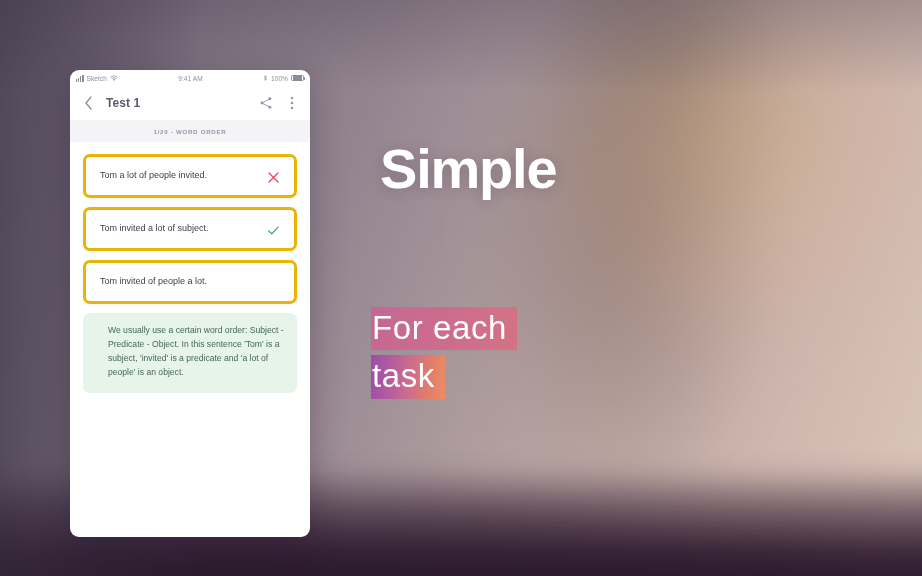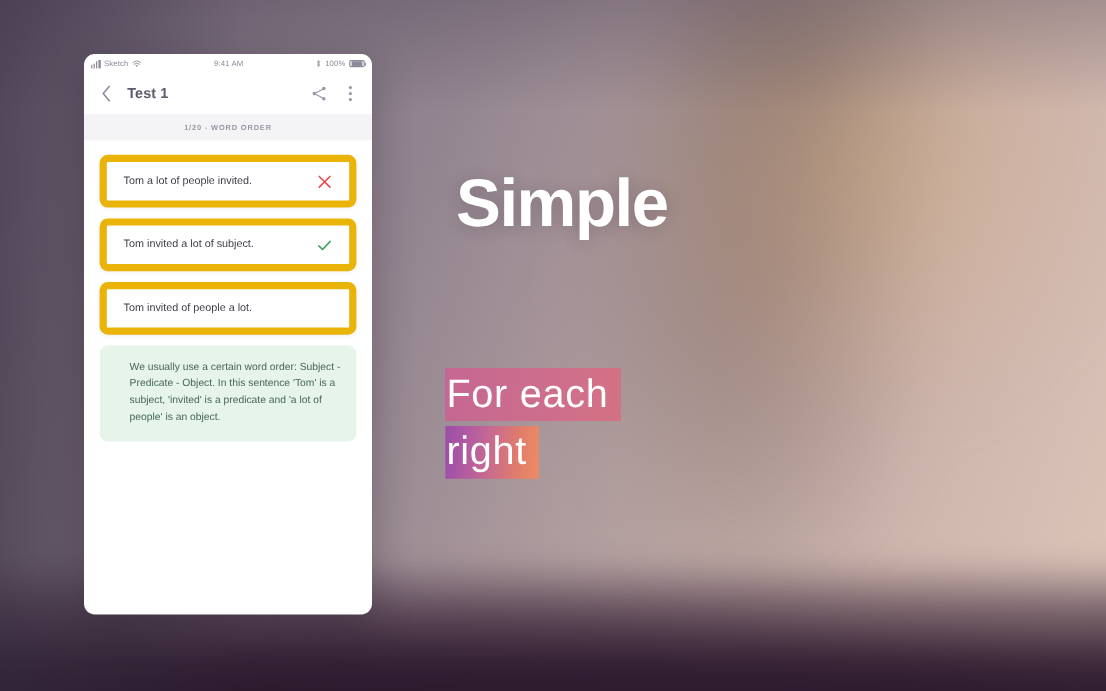--- a/index.html
+++ b/index.html
@@ -66,21 +66,21 @@
     position: absolute; inset: 0;
     background:
       linear-gradient(90deg, rgba(55,45,62,0.55) 0%, rgba(55,45,62,0) 22%),
       linear-gradient(180deg, rgba(70,58,76,0.30) 0%, rgba(70,58,76,0) 16%);
   }
 
   
   #phone {
     position: absolute;
     left: 70px;
-    top: 45px;
+    top: 70px;
     width: 240px;
     height: 467px;
     background: #ffffff;
     border-radius: 9px;
     overflow: hidden;
     box-shadow: 0 10px 34px rgba(30,18,38,0.30);
   }
 
   
   .statusbar {
@@ -162,21 +162,21 @@
     padding: 13px 14px 15px 14px;
     font-size: 9.5px;
     line-height: 1.45;
     color: #3e3c49;
     margin-bottom: 13px;
   }
 
   .option {
     position: relative;
     background: #ffffff;
-    border: 6px solid #eab308;
+    border: 3px solid #eab308;
     border-radius: 7px;
     height: 44px;
     display: flex;
     align-items: center;
     padding: 0 14px;
     margin-bottom: 9px;
     box-shadow: 0 1px 3px rgba(80,70,95,0.07);
   }
   .option-text {
     font-size: 9px;
@@ -331,16 +331,16 @@
       <div class="explanation">We usually use a certain word order: Subject - Predicate - Object. In this sentence 'Tom' is a subject, 'invited' is a predicate and 'a lot of people' is an object.</div>
     </div>
   </div>
 
   <div id="headline">
     <span class="hl-line">Simple</span>
   </div>
 
   <div id="subhead">
     <span class="sub-line line-1">For each</span>
-    <span class="sub-line line-2">right</span>
+    <span class="sub-line line-2">task</span>
   </div>
 
 </div>
 
 </body></html>

